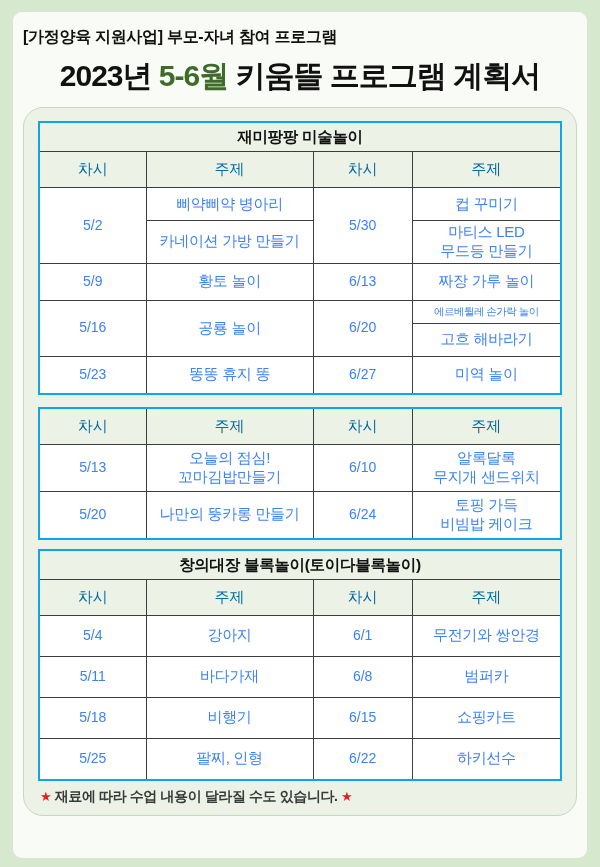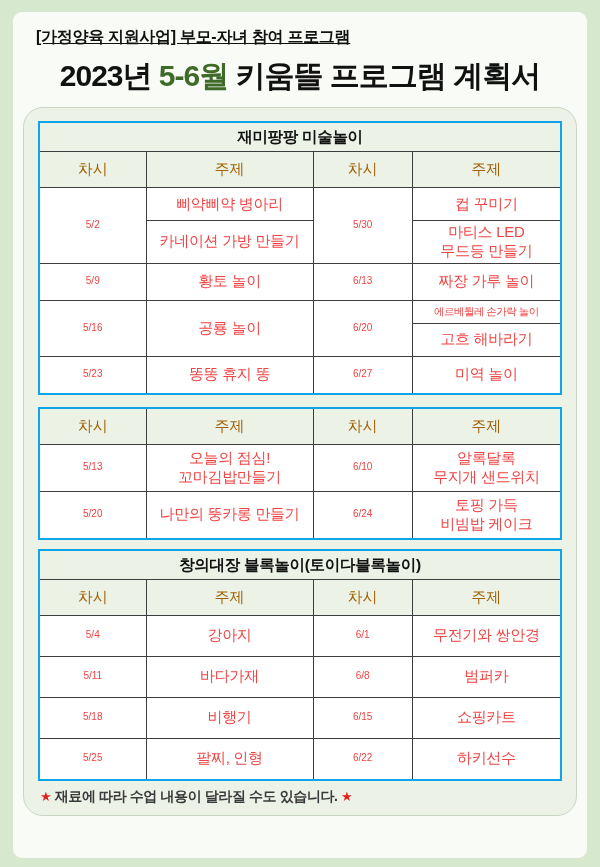--- a/index.html
+++ b/index.html
@@ -13,26 +13,24 @@
   }
   .card{
     position:absolute;
     left:13px; right:13px; top:12px; bottom:9px;
     background:#f9fbf6;
     border-radius:9px;
     padding:15px 10px 0 10px;
     box-sizing:border-box;
   }
   .subtitle{
-    margin-left:13px;
     font-size:16px;
     font-weight:bold;
     color:#111;
     letter-spacing:-0.3px;
-    text-decoration:underline;
   }
   .main-title{
     margin:8px 0 0 0;
     text-align:center;
     font-size:30px;
     font-weight:bold;
     color:#111;
     letter-spacing:-1px;
     line-height:1.3;
   }
@@ -65,30 +63,30 @@
     font-size:15.5px;
     font-weight:bold;
     color:#111;
     height:24px;
     letter-spacing:-0.3px;
   }
   .hdr th{
     background:transparent;
     font-weight:normal;
     font-size:15px;
-    color:#a16207;
+    color:#0369a1;
     height:31px;
   }
   .ptable td{
     background:#ffffff;
     font-size:15px;
-    color:#ef4444;
+    color:#3b82f6;
     letter-spacing:-0.3px;
   }
-  td.date{ font-size:10px; letter-spacing:0;text-align:center; }
+  td.date{ font-size:14px; letter-spacing:0;text-align:center; }
   tr.rw34 td{ height:32px; }
   tr.rw30 td{ height:28px; }
   tr.rw44 td{ height:42px; }
   tr.rw38 td{ height:36px; }
   tr.rw20 td{ height:18px; }
   td.small{ font-size:10.5px; letter-spacing:-0.5px; }
   .notes{ margin:6px 0 2px 2px; }
   .note-line{
     font-size:14px;
     font-weight:bold;

